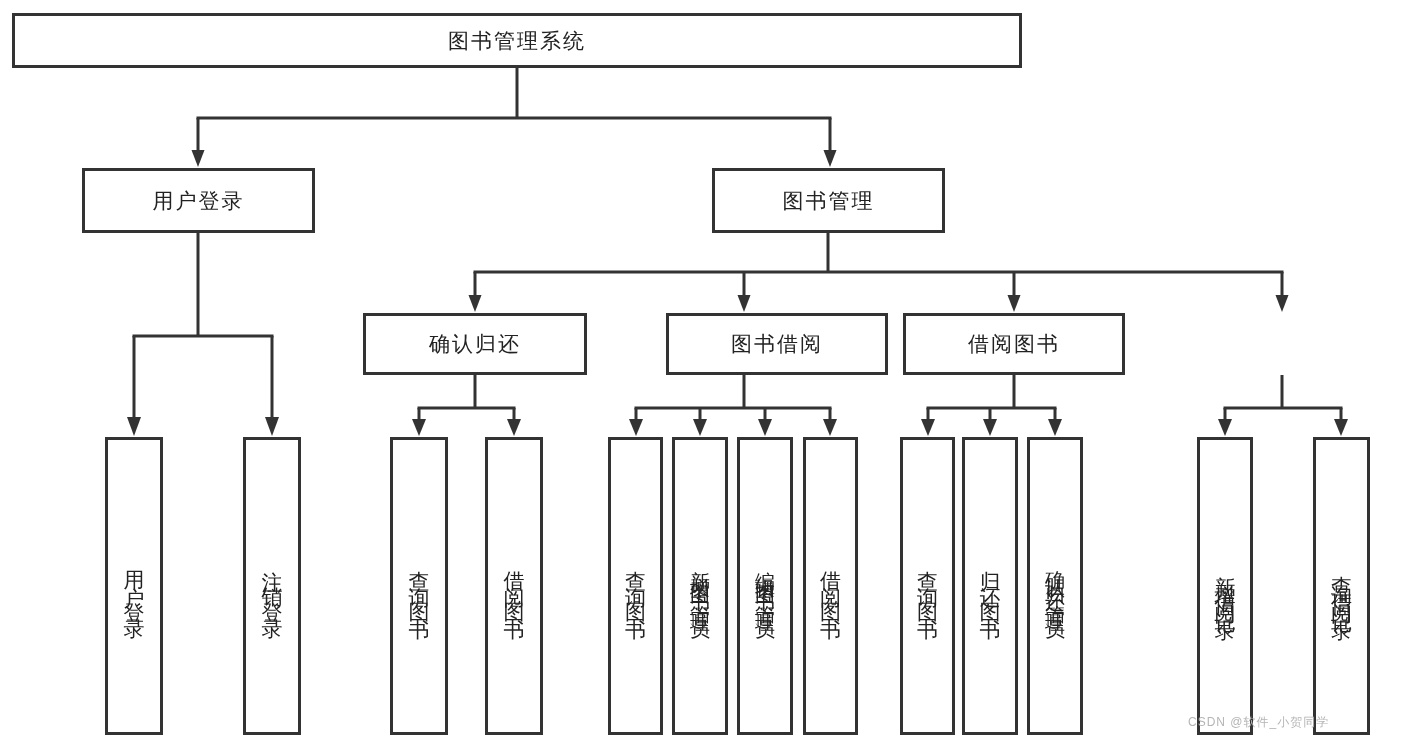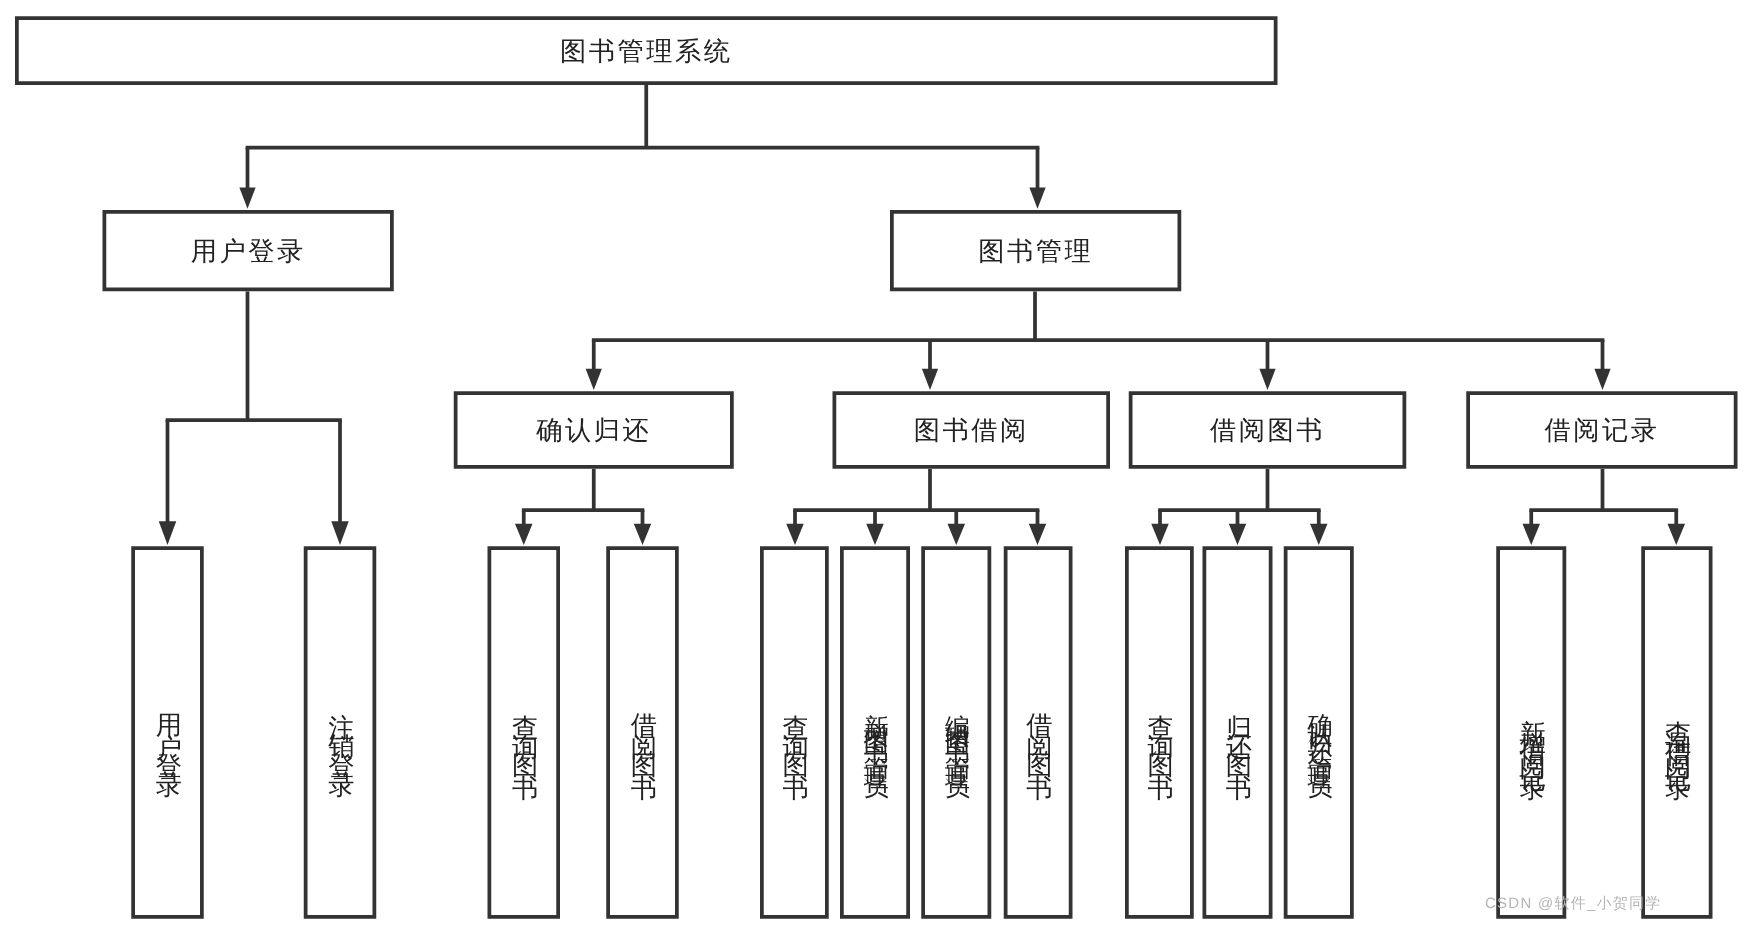--- a/index.html
+++ b/index.html
@@ -122,23 +122,20 @@
 
   <div class="node" style="left:363px;top:313px;width:224px;height:62px">
     <span>确认归还</span>
   </div>
   <div class="node" style="left:666px;top:313px;width:222px;height:62px">
     <span>图书借阅</span>
   </div>
   <div class="node" style="left:903px;top:313px;width:222px;height:62px">
     <span>借阅图书</span>
   </div>
-  <div class="node" style="left:1173px;top:313px;width:217px;height:62px">
-    <span>借阅记录</span>
-  </div>
 
   <div class="leaf" style="left:105px;top:437px;width:58px;height:298px">
     <span>用户登录</span>
   </div>
   <div class="leaf" style="left:243px;top:437px;width:58px;height:298px">
     <span>注销登录</span>
   </div>
 
   <div class="leaf" style="left:390px;top:437px;width:58px;height:298px">
     <span>查询图书</span>

